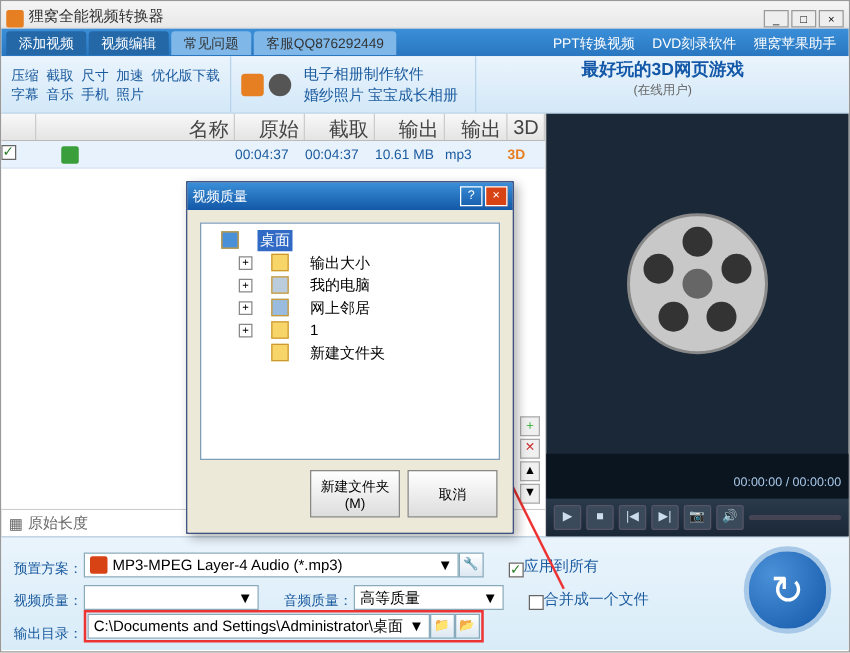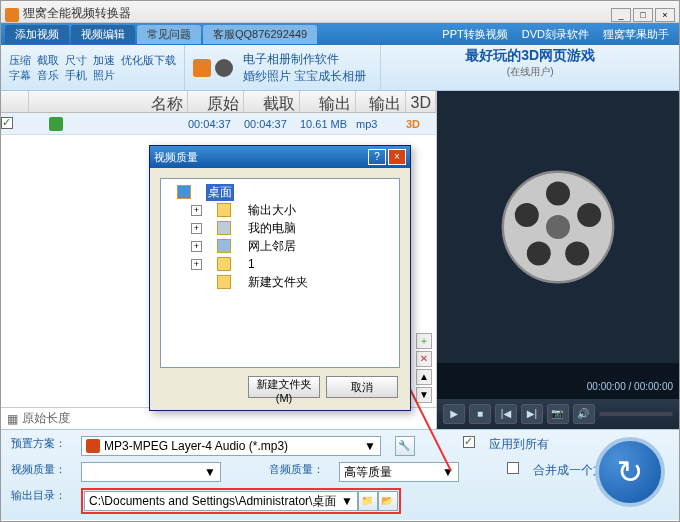--- a/index.html
+++ b/index.html
@@ -46,21 +46,21 @@
 .sbtn{width:16px;height:16px;border:1px solid #aaa;background:#f0f0f0;font-size:10px;text-align:center;line-height:14px}
 .subtitle{height:22px;border-top:1px solid #ccc;display:flex;align-items:center;padding:0 6px;gap:4px;color:#666}
 .rightpane{width:242px;background:#1a2838;display:flex;flex-direction:column}
 .preview{flex:1;display:flex;align-items:center;justify-content:center;position:relative}
 .reel{width:120px;height:120px}
 .timebar{height:18px;background:#0a1520;color:#aac8e8;font-size:10px;text-align:right;padding:18px 6px}
 .pcontrols{height:30px;background:linear-gradient(#2a3a4a,#1a2838);display:flex;align-items:center;padding:0 6px;gap:4px}
 .pbtn{width:22px;height:20px;background:#3a4a5a;border:1px solid #556;border-radius:2px;color:#cde;text-align:center;line-height:18px;font-size:10px}
 .pslider{flex:1;height:4px;background:#445;border-radius:2px}
 .bottom{background:linear-gradient(#eaf4fc,#d8ecf8);padding:6px 10px;border-top:1px solid #b0c8dc}
-.brow{display:flex;align-items:flex-start;height:26px;gap:14px}
+.brow{display:flex;align-items:flex-end;height:26px;gap:0}
 .blabel{color:#1a5a9e;font-size:11px;width:56px}
 .bsel{flex:1;max-width:300px;height:20px;border:1px solid #8ab;background:#fff;padding:1px 4px;font-size:11px;display:flex;align-items:center;gap:4px}
 .sicon{width:14px;height:14px;background:#d84315;border-radius:2px}
 .smbtn{width:20px;height:20px;border:1px solid #8ab;background:linear-gradient(#fff,#dde8f2);text-align:center;line-height:18px;font-size:10px}
 .chkbox{width:12px;height:12px;border:1px solid #666;background:#fff;display:inline-block;position:relative}
 .chkbox.on:after{content:"✓";position:absolute;top:-2px;left:0;color:#2a7e2a;font-size:11px}
 .bigbtn{position:absolute;right:14px;bottom:14px;width:70px;height:70px;border-radius:50%;background:radial-gradient(circle at 30% 30%,#4a90d8,#1358a8);border:4px solid #a8c8e8;display:flex;align-items:center;justify-content:center}
 .bigbtn .arr{color:#fff;font-size:32px}
 .outbox{border:2px solid #e33;padding:1px}
 
@@ -72,21 +72,21 @@
 .dbody{padding:10px;background:#ece9d8}
 .tree{background:#fff;border:1px solid #7f9db9;height:190px;padding:4px;overflow:auto}
 .tnode{display:flex;align-items:center;height:18px;gap:15px;font-size:11px}
 .tnode .exp{width:11px;height:11px;border:1px solid #888;text-align:center;line-height:9px;font-size:9px;background:#fff}
 .tnode .tico{width:14px;height:14px;background:#f8d568;border:1px solid #cc9933}
 .tnode.sel span.lbl{background:#316ac5;color:#fff;padding:0 2px}
 .tnode .lbl{padding:0 2px}
 .l1{padding-left:12px}
 .l2{padding-left:26px}
 .dbtns{display:flex;justify-content:flex-end;gap:6px;padding:8px 2px 2px}
-.dbtn{width:72px;height:22px;border:1px solid #888;background:linear-gradient(#fff,#ddd);font-size:11px}
+.dbtn{width:72px;height:38px;border:1px solid #888;background:linear-gradient(#fff,#ddd);font-size:11px}
 
 .arrow{position:absolute;left:350px;top:280px;width:120px;height:200px;z-index:90;pointer-events:none}
 </style>
 </head>
 <body>
 
 <div class="titlebar">
   <div class="logo"></div>
   <div class="title">狸窝全能视频转换器</div>
   <div class="winbtn">_</div>

